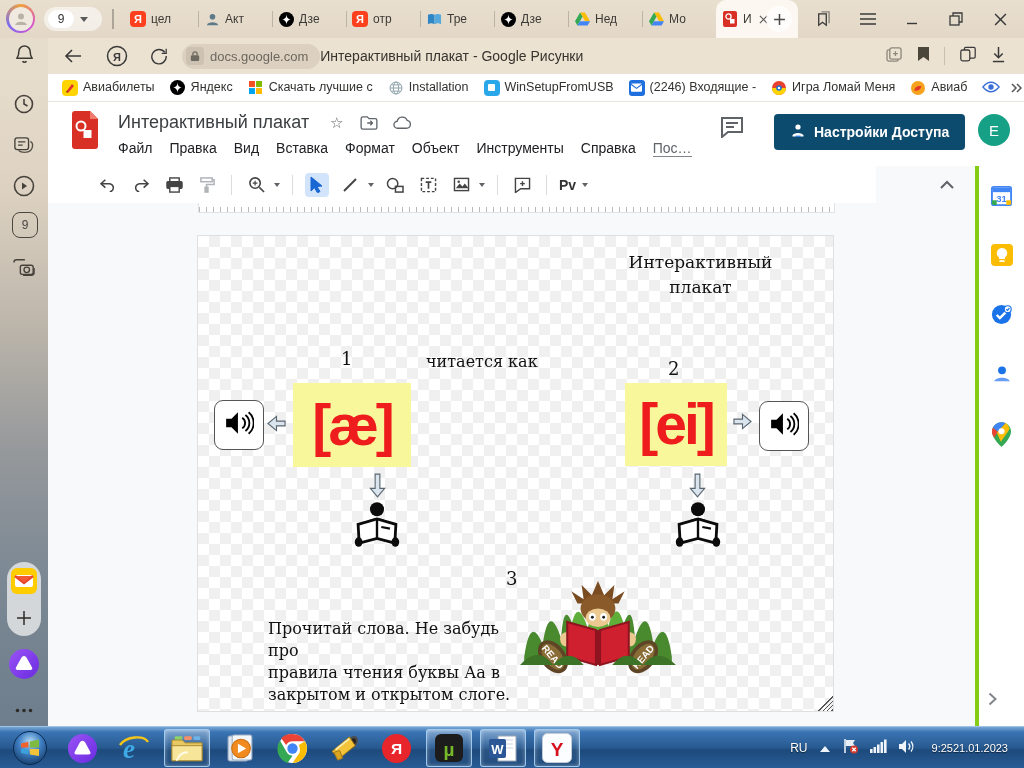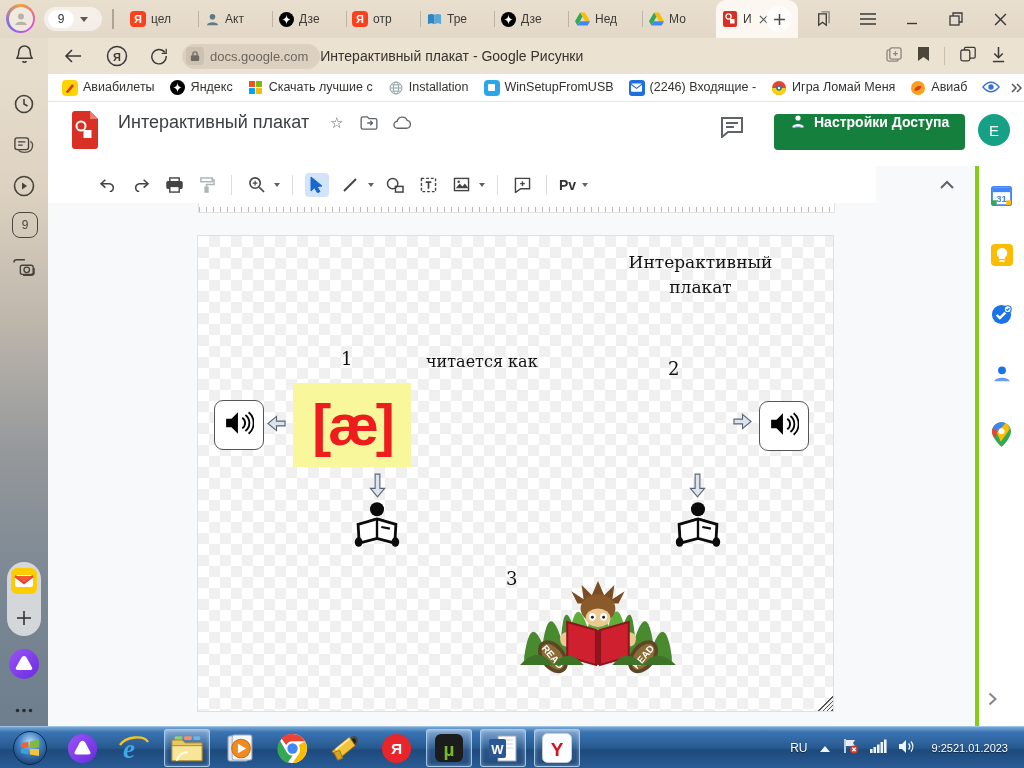--- a/index.html
+++ b/index.html
@@ -50,22 +50,22 @@
   #sb-tabcount{border:1.8px solid #4a4640;border-radius:8px;width:24px;height:24px;left:12px;
     display:flex;align-items:center;justify-content:center;font-size:12px;color:#4a4640}
   #sb-dock{left:7px;top:488px;width:34px;height:74px;background:rgba(235,235,235,.8);border-radius:17px;
     display:flex;flex-direction:column;align-items:center;justify-content:space-around}
   
   #appbar{left:48px;top:102px;width:976px;height:64px;background:#fff}
   #doc-title{left:70px;top:10px;font-size:18px;color:#3c4043}
   .hdric{color:#5f6368;font-size:15px}
   #menubar{left:70px;top:38px;display:flex;gap:17px;font-size:14px;color:#202124}
   .menu-item.muted{color:#5f6368;border-bottom:1px solid #80868b}
-  #share-btn{left:726px;top:12px;height:36px;border-radius:4px;background:#15803d;color:#fff;
-    display:flex;align-items:flex-start;gap:8px;padding:0 16px;font-size:14px;font-weight:bold}
+  #share-btn{left:726px;top:12px;height:36px;border-radius:4px;background:#0c4a6e;color:#fff;
+    display:flex;align-items:center;gap:8px;padding:0 16px;font-size:14px;font-weight:bold}
   #app-avatar{left:930px;top:12px;width:32px;height:32px;border-radius:50%;background:#16a085;color:#fff;
     display:flex;align-items:center;justify-content:center;font-size:15px}
   #toolbar{left:48px;top:166px;width:828px;height:37px;background:#fff;display:flex;align-items:center;gap:9px;
     padding-left:48px;box-sizing:border-box}
   .ti{display:flex;align-items:center;justify-content:center;width:24px;height:24px;border-radius:4px;color:#444}
   .ti.sel{background:#d2e3fc}
   .tdiv{width:1px;height:20px;background:#dadce0;margin:0 3px}
   .tcaret{width:0;height:0;border:3.5px solid transparent;border-top:4.5px solid #5f6368;margin:4px 0 0 -3px}
   #toolbar-collapse{left:940px;top:175px;color:#5f6368}
   #pv-label{font-size:14px;font-weight:bold;color:#333}
@@ -503,20 +503,31 @@
     <svg width="18" height="14" viewBox="0 0 20 16" fill="none" stroke="#5f6368" stroke-width="1.5">
         <path d="M1 3a2 2 0 012-2h5l2 2h7a2 2 0 012 2v8a2 2 0 01-2 2H3a2 2 0 01-2-2z"></path>
         <path d="M8 8h6M11.5 5.5L14 8l-2.5 2.5"></path>
       </svg>
   </span>
   <span class="abs" style="left:344px;top:14px">
     <svg width="20" height="14" viewBox="0 0 22 16" fill="none" stroke="#5f6368" stroke-width="1.5">
         <path d="M6 14h10a4.5 4.5 0 001-8.9A6 6 0 005.5 6 4 4 0 006 14z"></path>
       </svg>
   </span>
+  <div id="menubar" class="abs">
+      <span class="menu-item">Файл</span>
+      <span class="menu-item">Правка</span>
+      <span class="menu-item">Вид</span>
+      <span class="menu-item">Вставка</span>
+      <span class="menu-item">Формат</span>
+      <span class="menu-item">Объект</span>
+      <span class="menu-item">Инструменты</span>
+      <span class="menu-item">Справка</span>
+      <span class="menu-item muted">Пос…</span>
+    </div>
   <span class="abs" style="left:672px;top:14px">
     <svg width="24" height="22" viewBox="0 0 24 22" fill="none" stroke="#5f6368" stroke-width="2">
         <path d="M2 2h20v14H8l-6 5z"></path>
         <path d="M6 7h12M6 11h8"></path>
       </svg>
   </span>
   <div id="share-btn" class="abs">
     <span>
       <svg width="16" height="16" viewBox="0 0 16 16" fill="#fff">
           <circle cx="8" cy="4" r="2.6"></circle>
@@ -664,20 +675,23 @@
         </svg>
     </span>
     <span id="arrow-down-2" class="abs flow-arrow">
       <svg width="19" height="27" viewBox="0 0 20 28">
           <path d="M7.5 2h5v15h5L10 26 2.5 17h5z" fill="#d9e4ef" stroke="#5a6670" stroke-width="1.2"></path>
         </svg>
     </span>
 
     <div id="ae-box" class="abs ipa-box">
       <span class="ipa">[æ]</span>
+    </div>
+    <div id="ei-box" class="abs ipa-box">
+      <span class="ipa">[ei]</span>
     </div>
 
     <span id="reader-1" class="abs reader">
       <svg width="52" height="54" viewBox="0 0 48 50" fill="#0b0b0b">
           <circle cx="24" cy="8.5" r="6.5"></circle>
           <path d="M13 21q11-8 22 0l-1 7-10-3-10 3z"></path>
           <path d="M6.5 22.5L24 17.5l17.5 5-1 17.5L24 35.5 7.5 40z" fill="#fff" stroke="#0b0b0b" stroke-width="2.6"></path>
           <path d="M24 18v17" stroke="#0b0b0b" stroke-width="2.2"></path>
           <path d="M28 25l8 1.5" stroke="#0b0b0b" stroke-width="2"></path>
           <ellipse cx="7" cy="39" rx="3.6" ry="4.4"></ellipse>
@@ -721,20 +735,25 @@
         <g transform="rotate(38 124 80)">
           <ellipse cx="124" cy="80" rx="12" ry="18" fill="#5d4526"></ellipse>
           <ellipse cx="124" cy="80" rx="8.5" ry="14.5" fill="#8a6d36"></ellipse>
           <text x="124" y="83.5" font-size="9.5" font-weight="bold" fill="#fff" text-anchor="middle" transform="rotate(-88 124 80)">READ</text>
         </g>
         <path d="M4 88Q22 68 36 88Q52 70 66 88Z" fill="#3c7326"></path>
         <path d="M94 88Q108 70 124 88Q138 70 156 88Z" fill="#3c7326"></path>
       </svg>
     </span>
 
+    <div id="instruction" class="abs serif">
+      <div>Прочитай слова. Не забудь про</div>
+      <div>правила чтения буквы Аа в</div>
+      <div>закрытом и открытом слоге.</div>
+    </div>
 
     <div id="resize-hatch" class="abs"></div>
   </div>
 </div>
 
 <div id="sidepanel" class="abs">
     <span style="display:inline-flex">
       <svg width="23" height="23" viewBox="0 0 24 24">
         <rect x="2" y="3" width="20" height="19" rx="2" fill="#fff" stroke="#4285f4" stroke-width="2"></rect>
         <rect x="3" y="4" width="18" height="4.5" fill="#4285f4"></rect>

